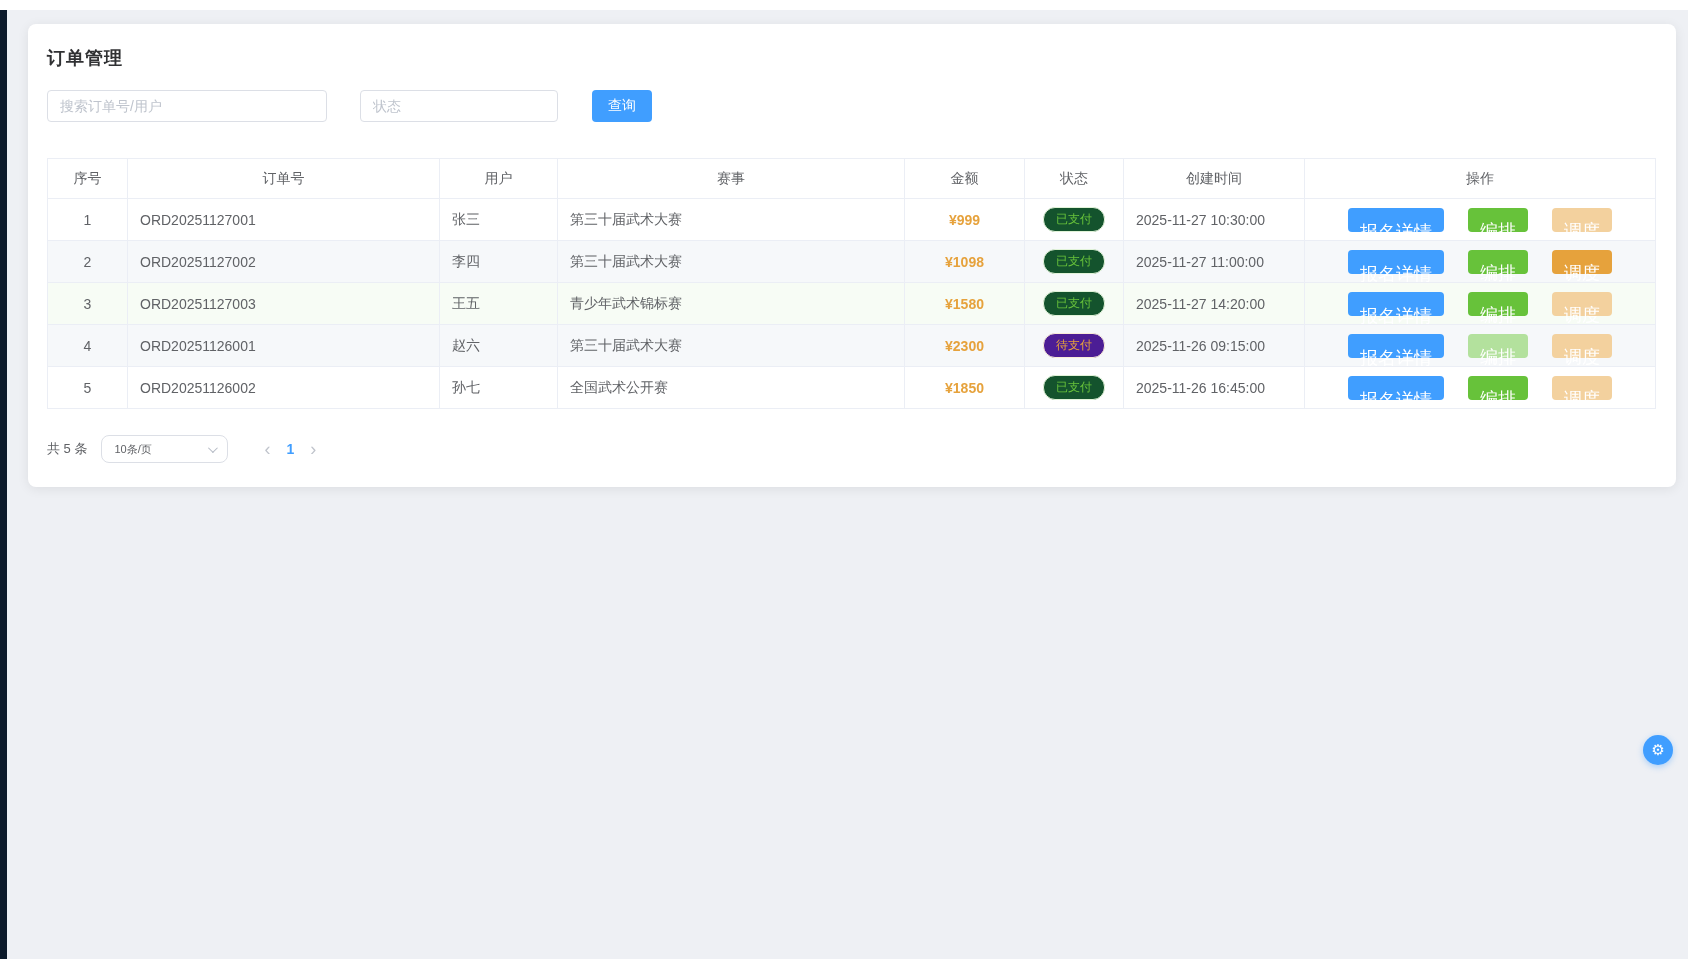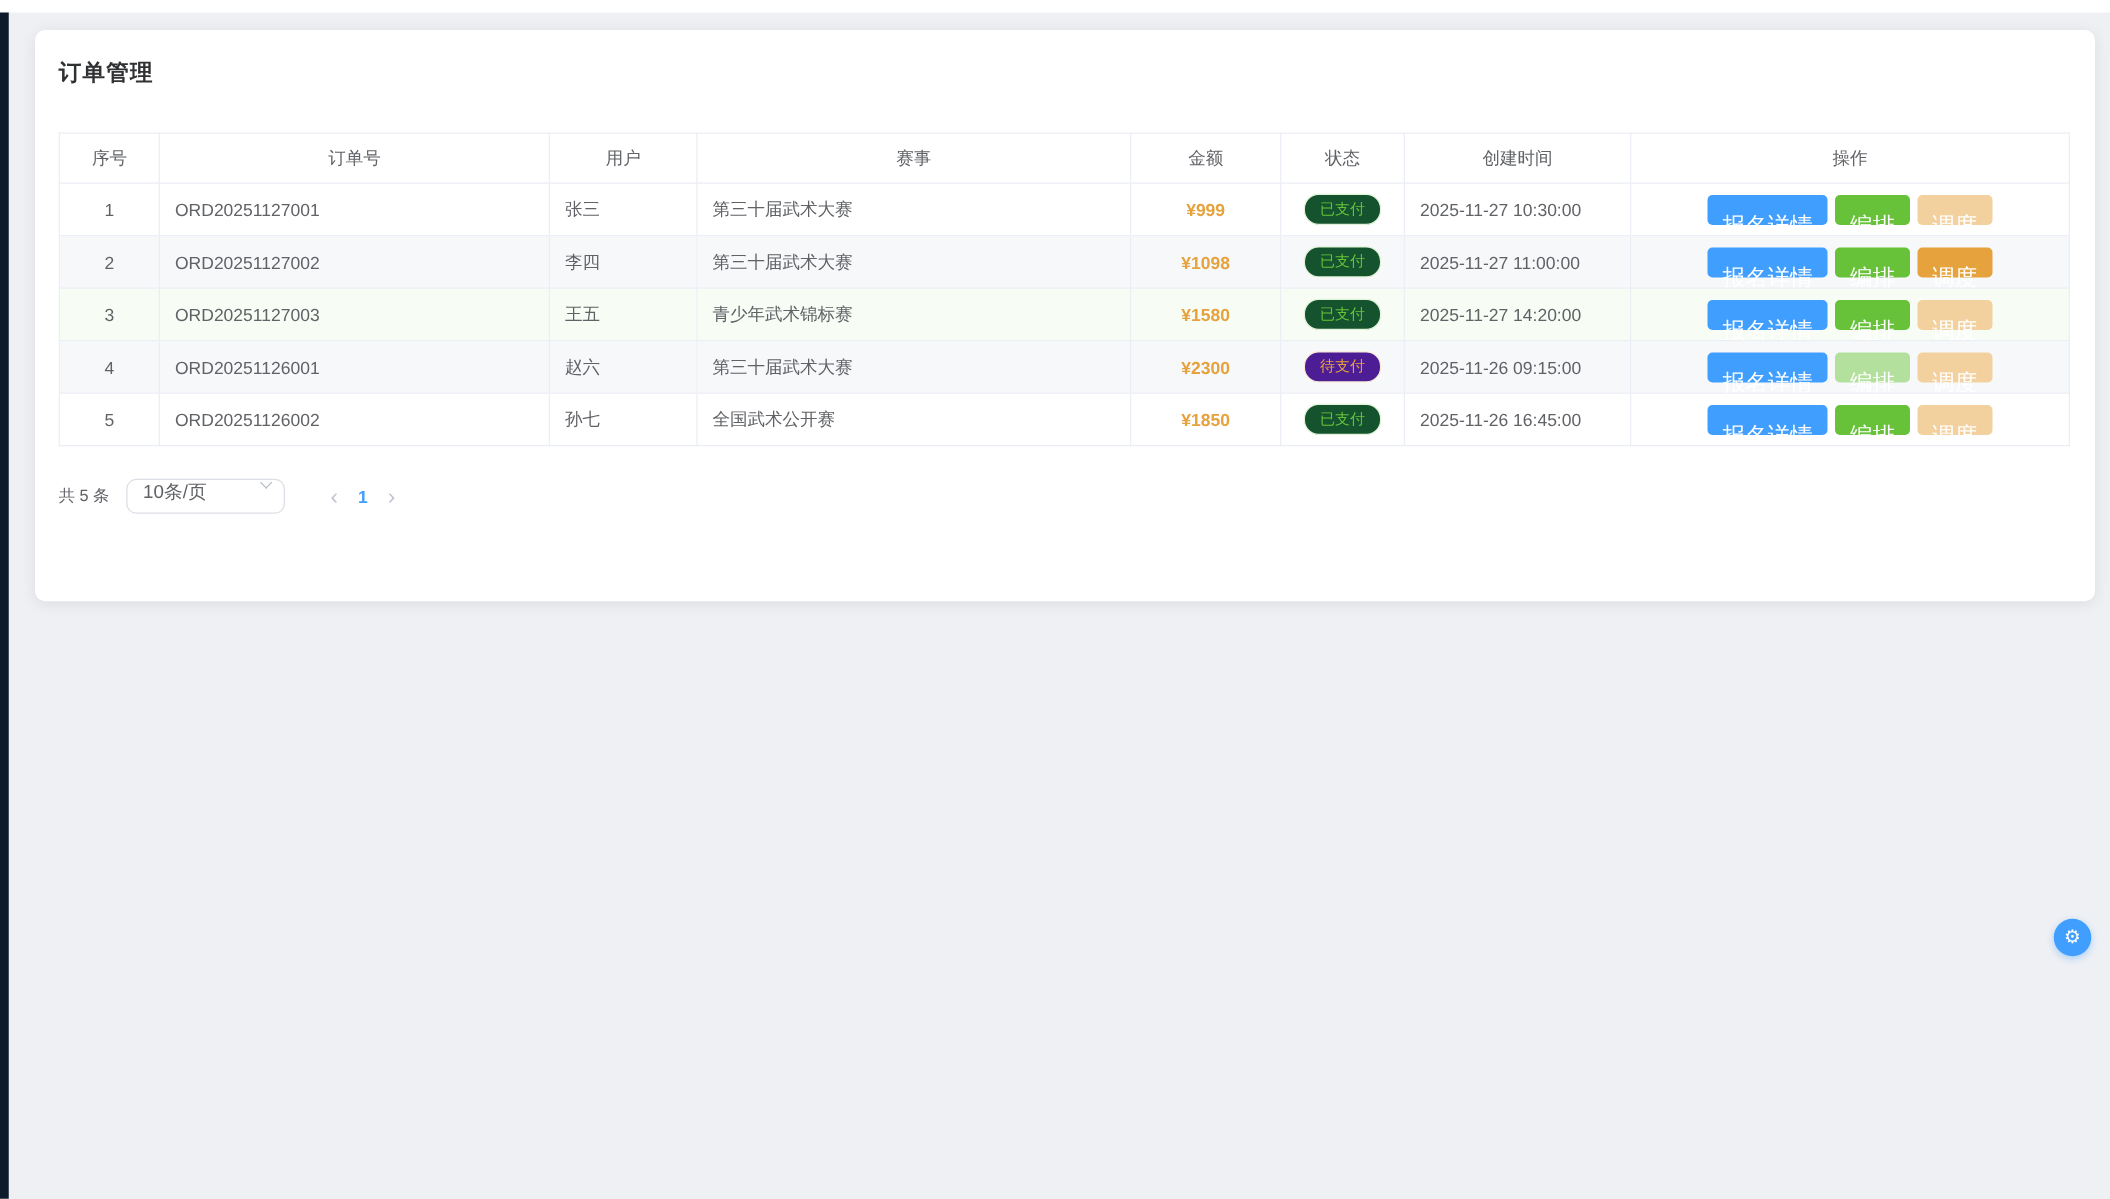--- a/index.html
+++ b/index.html
@@ -81,33 +81,33 @@
     display: inline-block; height: 25px; line-height: 23px; padding: 0 12px;
     border-radius: 12px; font-size: 12px; border: 1px solid transparent;
   }
   .badge.success { color: var(--success); background: #14532d; border-color: #e1f3d8; }
   .badge.warning { color: var(--warning); background: #4c1d95; border-color: #faecd8; }
   .btn {
     display: inline-block; height: 24px; line-height: 24px; padding: 12px 12px;
     border: none; border-radius: 4px; font-size: 18px; color: #fff;
     cursor: pointer; font-family: inherit; vertical-align: middle;
   }
-  .btn + .btn { margin-left: 2px; }
+  .btn + .btn { margin-left: 20px; font-family: Liberation Mono, monospace; }
   .btn-primary { background: var(--primary); }
   .btn-success { background: var(--success); }
   .btn-warning { background: var(--warning); }
   .btn-success:disabled { background: var(--success-disabled); cursor: not-allowed; }
   .btn-warning:disabled { background: var(--warning-disabled); cursor: not-allowed; }
   
   .pagination { margin-top: 26px; display: flex; align-items: center; font-size: 13px; color: #606266; }
   .total-text { margin-right: 14px; }
   .page-size-select {
     width: 127px; height: 28px; border: 1px solid #dcdfe6; border-radius: 8px;
-    display: flex; align-items: flex-start; justify-content: space-between;
-    padding: 0 12px; font-size: 15px; color: #606266; background: #fff; cursor: pointer;
+    display: flex; align-items: center; justify-content: space-between;
+    padding: 0 12px; font-size: 11px; color: #606266; background: #fff; cursor: pointer;
   }
   .chevron-down {
     width: 7px; height: 7px; border-right: 1.5px solid #b4bac4;
     border-bottom: 1.5px solid #b4bac4; transform: rotate(45deg) translateY(-2px);
   }
   .pager { display: flex; align-items: center; margin-left: 30px; }
   .pager-arrow {
     background: none; border: none; color: #c0c4cc; font-size: 18px;
     cursor: pointer; padding: 0 6px; line-height: 26px; font-family: inherit;
   }
@@ -125,20 +125,25 @@
 </style>
 </head>
 <body>
 
 <div class="top-strip"></div>
 <div class="side-strip"></div>
 
 <div class="card">
   <div class="page-title">订单管理</div>
 
+  <div class="filter-row">
+    <input class="text-input input-search" type="text" placeholder="搜索订单号/用户" style="">
+    <input class="text-input input-status" type="text" placeholder="状态" style="">
+    <button class="btn-query">查询</button>
+  </div>
 
   <table class="order-table">
     <colgroup>
       <col class="col-index">
         <col class="col-order">
         <col class="col-user">
       <col class="col-event">
         <col class="col-amount">
         <col class="col-status">
       <col class="col-created">

